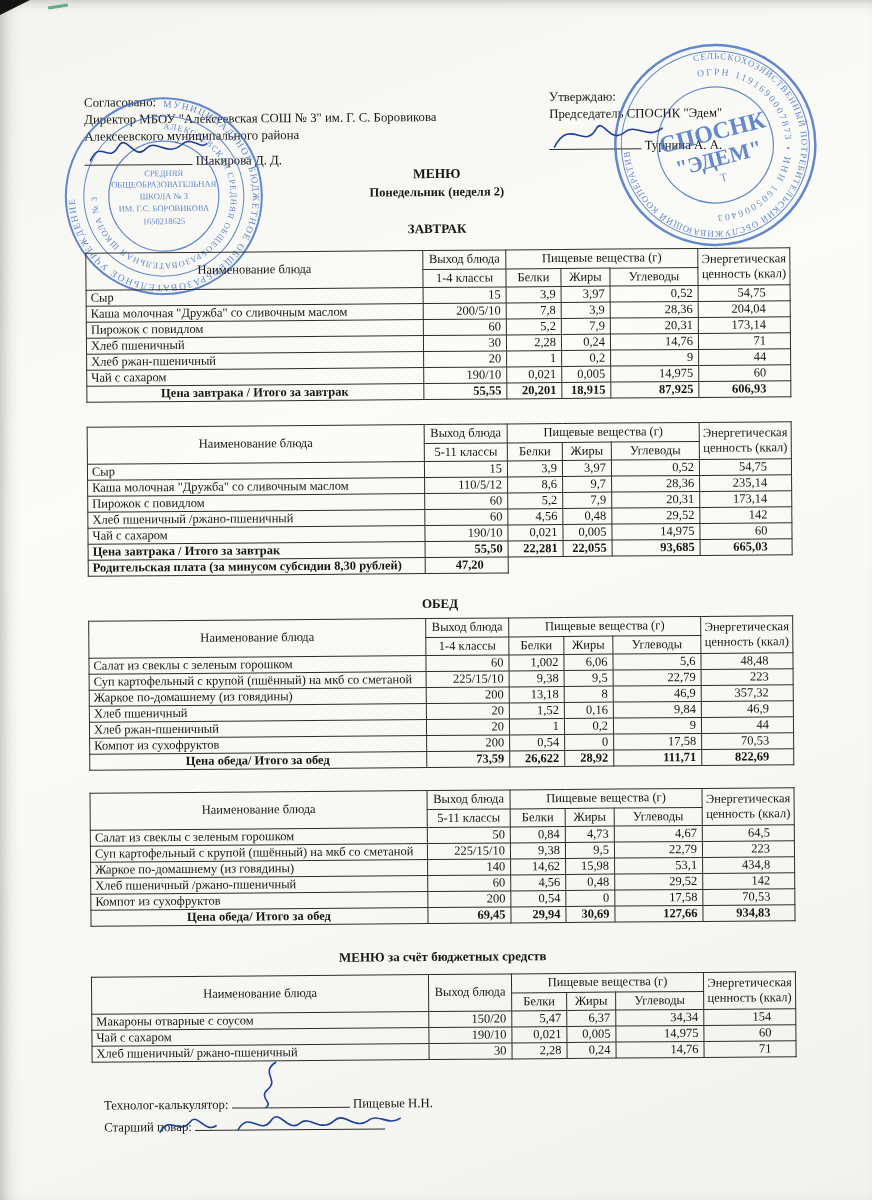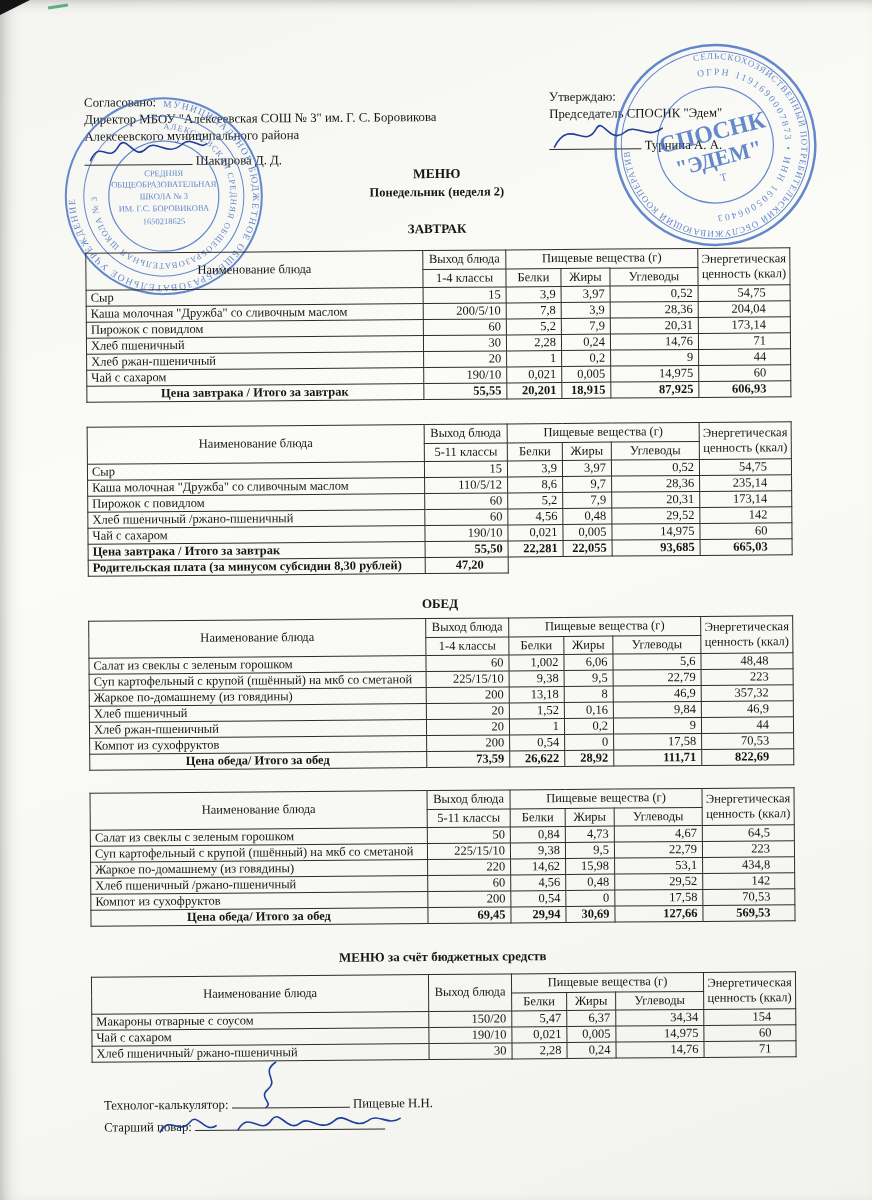--- a/index.html
+++ b/index.html
@@ -402,21 +402,21 @@
             <tr>
               <td>Суп картофельный с крупой (пшённый) на мкб со сметаной</td>
               <td>225/15/10</td>
               <td>9,38</td>
               <td>9,5</td>
               <td>22,79</td>
               <td>223</td>
             </tr>
             <tr>
               <td>Жаркое по-домашнему (из говядины)</td>
-              <td>220</td>
+              <td>140</td>
               <td>14,62</td>
               <td>15,98</td>
               <td>53,1</td>
               <td>434,8</td>
             </tr>
             <tr>
               <td>Хлеб пшеничный /ржано-пшеничный</td>
               <td>60</td>
               <td>4,56</td>
               <td>0,48</td>
@@ -430,21 +430,21 @@
               <td>0</td>
               <td>17,58</td>
               <td>70,53</td>
             </tr>
             <tr class="bold-row center-name">
               <td>Цена обеда/ Итого за обед</td>
               <td>69,45</td>
               <td>29,94</td>
               <td>30,69</td>
               <td>127,66</td>
-              <td>569,53</td>
+              <td>934,83</td>
             </tr>
           </tbody>
       </table>
     </div>
 
     <div class="abs center-block sec-head" style="top:949px;">МЕНЮ за счёт бюджетных средств</div>
 
     <div class="abs" style="left:88px;top:974px;">
       <table class="menu-table">
         <colgroup>

